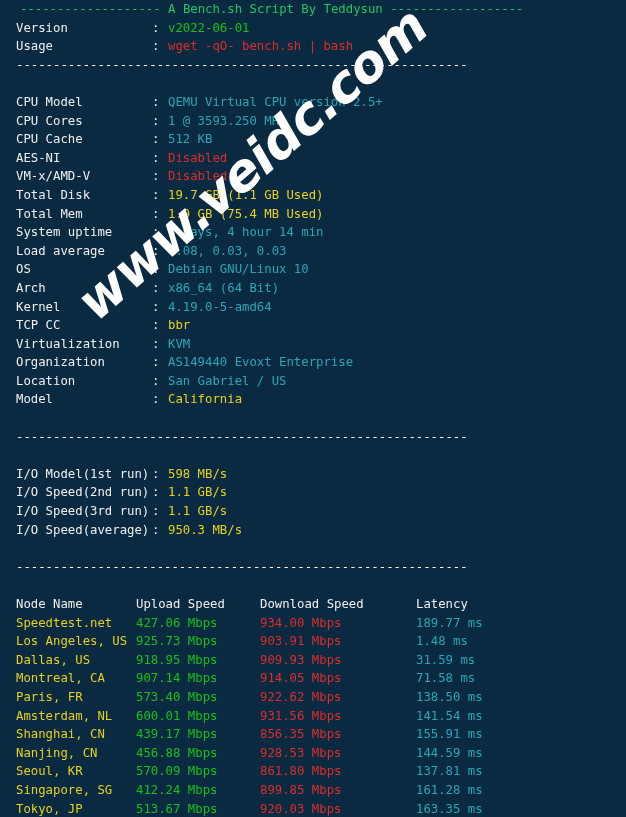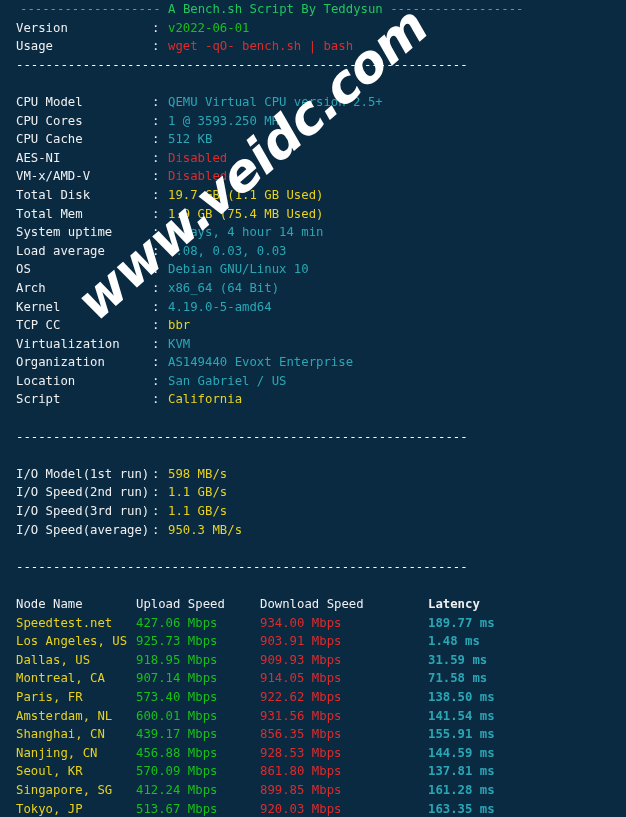--- a/index.html
+++ b/index.html
@@ -60,22 +60,22 @@
   .v-red    { color: #e02b2b; }
   .v-cyan   { color: #2aa7b5; }
   .v-yellow { color: #e8d21c; }
 
   .row {
     padding-left: 16px;
   }
   .row span { display: inline-block; }
   .col-node { width: 120px; }
   .col-up   { width: 124px; }
-  .col-down { width: 168px; }
-  .col-lat  { width: 120px; font-weight: bold; }
+  .col-down { width: 156px; }
+  .col-lat  { width: 120px; }
 
   .hdr .col-node,
   .hdr .col-up,
   .hdr .col-down,
   .hdr .col-lat { color: #f0f0f0; }
 
   .spacer { height: 18.6px; }
 
   .watermark {
     position: absolute;
@@ -126,21 +126,21 @@
       <div class="line kv"><span class="k">Total Mem</span><span class="c">:</span><span class="v-yellow">1.9 GB (75.4 MB Used)</span></div>
       <div class="line kv"><span class="k">System uptime</span><span class="c">:</span><span class="v-cyan">0 days, 4 hour 14 min</span></div>
       <div class="line kv"><span class="k">Load average</span><span class="c">:</span><span class="v-cyan">0.08, 0.03, 0.03</span></div>
       <div class="line kv"><span class="k">OS</span><span class="c">:</span><span class="v-cyan">Debian GNU/Linux 10</span></div>
       <div class="line kv"><span class="k">Arch</span><span class="c">:</span><span class="v-cyan">x86_64 (64 Bit)</span></div>
       <div class="line kv"><span class="k">Kernel</span><span class="c">:</span><span class="v-cyan">4.19.0-5-amd64</span></div>
       <div class="line kv"><span class="k">TCP CC</span><span class="c">:</span><span class="v-yellow">bbr</span></div>
       <div class="line kv"><span class="k">Virtualization</span><span class="c">:</span><span class="v-cyan">KVM</span></div>
       <div class="line kv"><span class="k">Organization</span><span class="c">:</span><span class="v-cyan">AS149440 Evoxt Enterprise</span></div>
       <div class="line kv"><span class="k">Location</span><span class="c">:</span><span class="v-cyan">San Gabriel / US</span></div>
-      <div class="line kv"><span class="k">Script</span><span class="c">:</span><span class="v-yellow">California</span></div>
+      <div class="line kv"><span class="k">Model</span><span class="c">:</span><span class="v-yellow">California</span></div>
       <div class="spacer"></div>
     </div>
 
   <div class="line sep">-------------------------------------------------------------</div>
 
   <div id="io-speed">
       <div class="spacer"></div>
       <div class="line kv"><span class="k">I/O Model(1st run)</span><span class="c">:</span><span class="v-yellow">598 MB/s</span></div>
       <div class="line kv"><span class="k">I/O Speed(2nd run)</span><span class="c">:</span><span class="v-yellow">1.1 GB/s</span></div>
       <div class="line kv"><span class="k">I/O Speed(3rd run)</span><span class="c">:</span><span class="v-yellow">1.1 GB/s</span></div>

